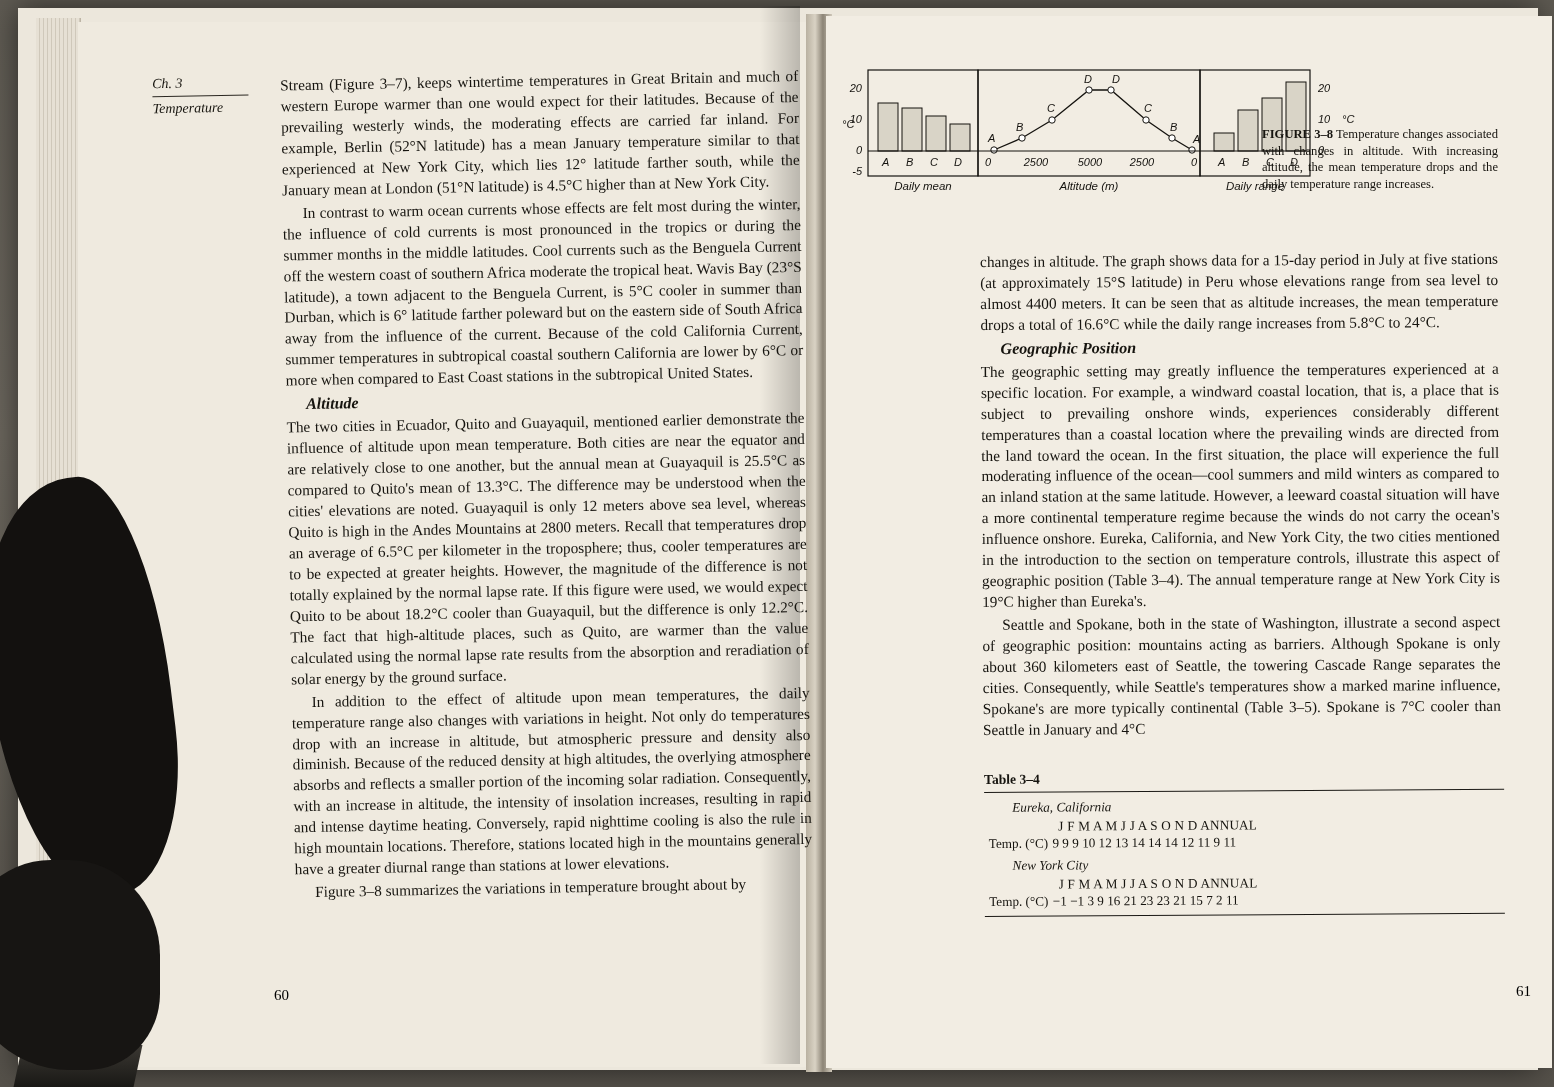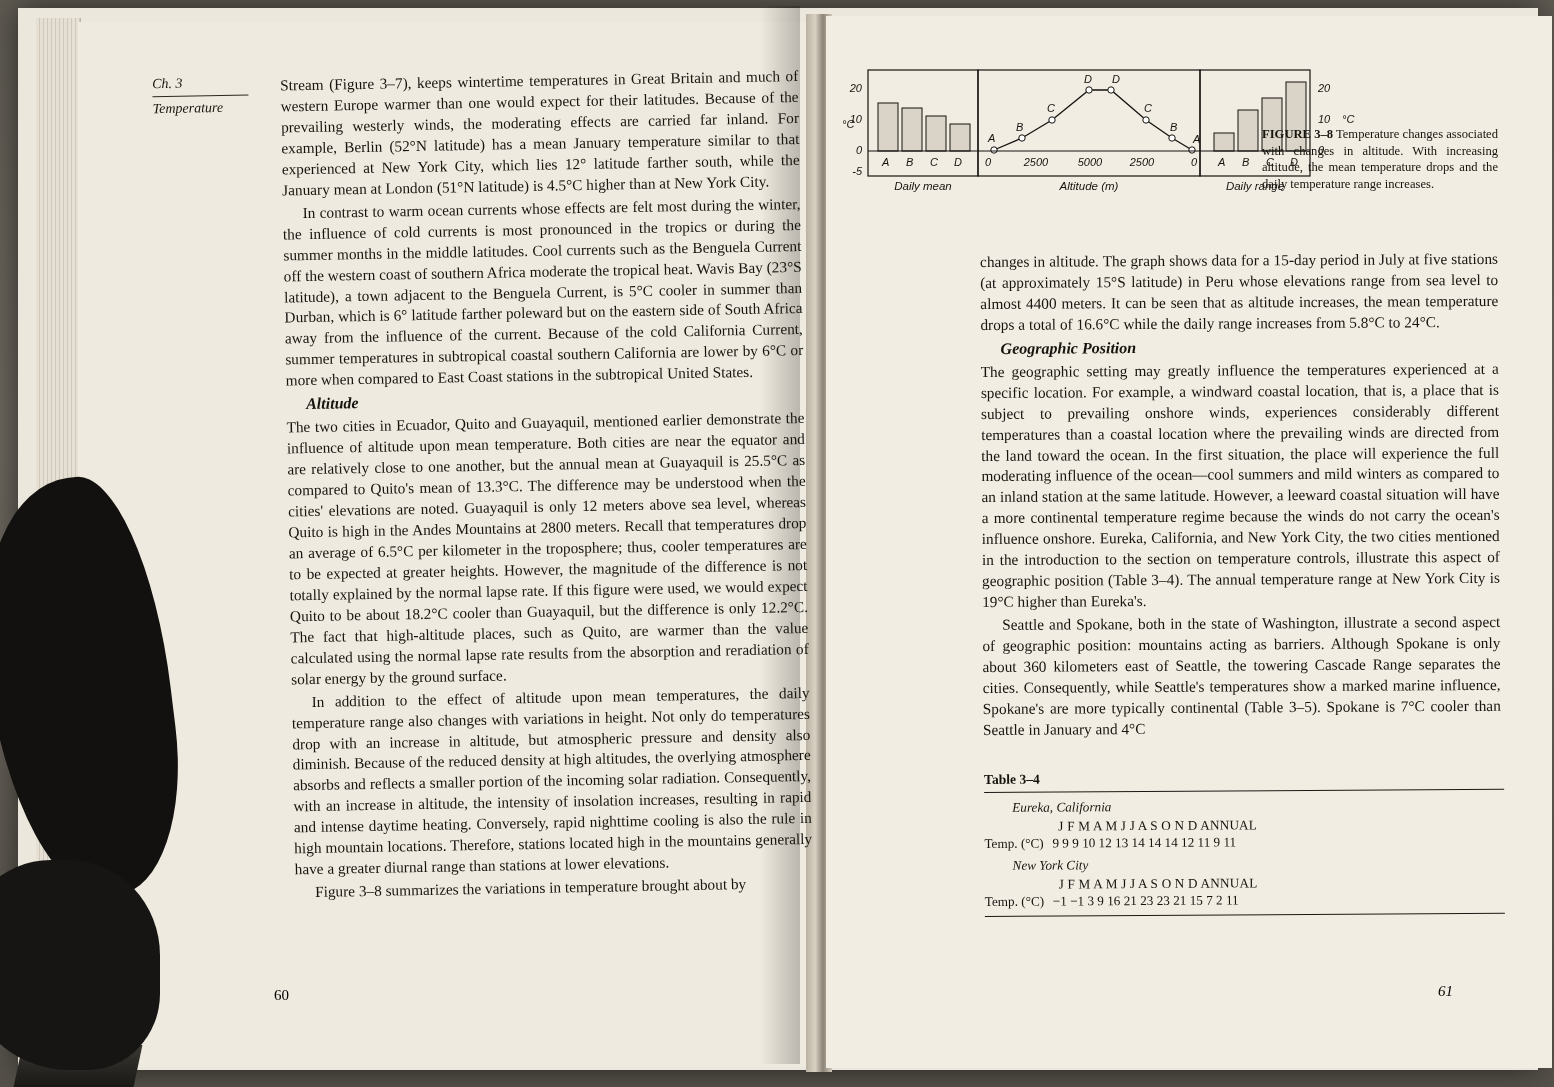--- a/index.html
+++ b/index.html
@@ -174,21 +174,21 @@
     width: 520px;
     font-size: 13.2px;
     color: #16140f;
   }
   .tbl-title { font-weight: bold; font-size: 13.6px; margin-bottom: 4px; }
   .tbl-rule { height: 1.4px; background: #1b1915; margin: 3px 0 7px 0; }
   .tbl-rule.thin { height: 1px; }
   .tbl-city { font-style: italic; margin: 4px 0 3px 28px; }
   .tbl-months { margin-left: 74px; letter-spacing: 0.2px; }
   .tbl-row { margin: 1px 0 6px 0; }
-  .tbl-lbl { display: inline-block; width: 68px; }
+  .tbl-lbl { display: inline-block; width: 68px; text-align: center; }
   .mono-sp { font-variant-numeric: tabular-nums; }
 </style>
 </head>
 <body>
 
 <div id="page">
   <div class="desk"></div>
 
   <div class="book">
     <div class="edge"></div>
@@ -326,17 +326,17 @@
     </div>
 
     <div class="tbl-city">New York City</div>
     <div class="tbl-months mono-sp">J    F  M A M J  J  A  S  O  N D  ANNUAL</div>
     <div class="tbl-row">
       <span class="tbl-lbl">Temp. (°C)</span><span class="mono-sp">−1  −1  3  9 16 21 23 23 21 15 7  2      11</span>
     </div>
     <div class="tbl-rule thin"></div>
   </div>
 
-  <div class="folio" style="left:1438px; top:946px;font-style:italic;">61</div>
+  <div class="folio" style="left:1516px; top:946px;">61</div>
 
   <div class="hand"></div>
   <div class="hand2"></div>
 </div>
 
 </body></html>

